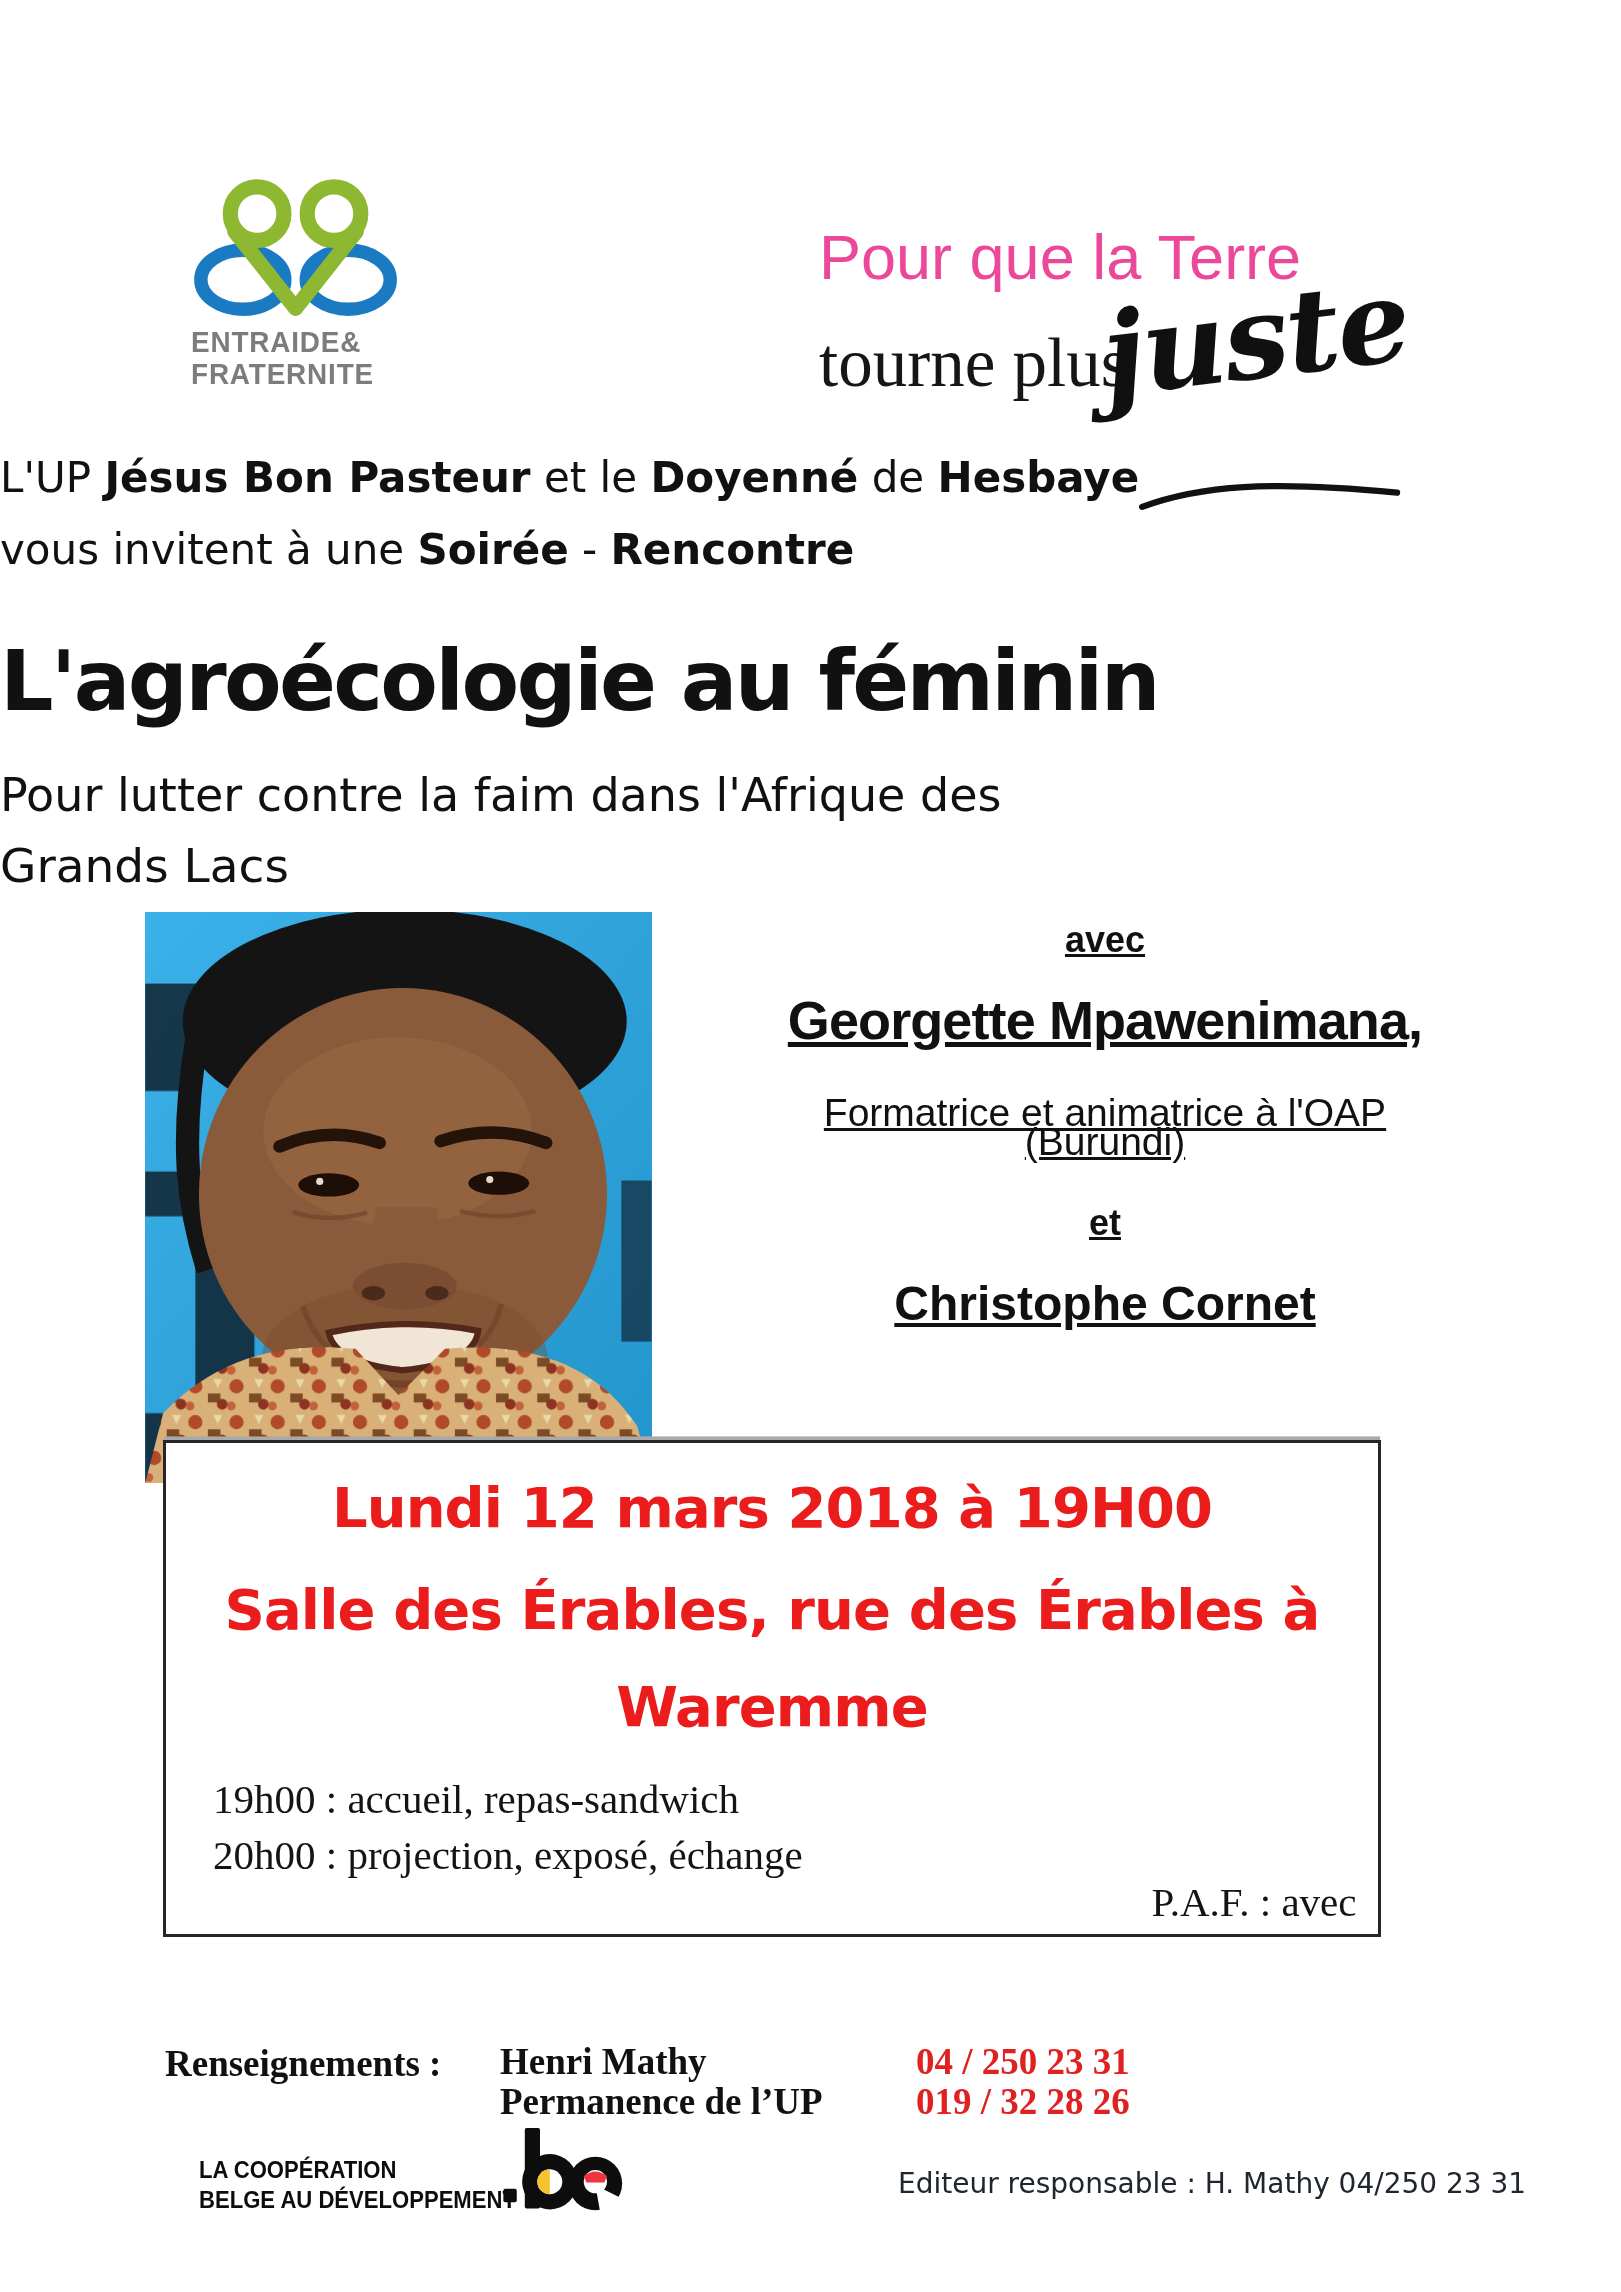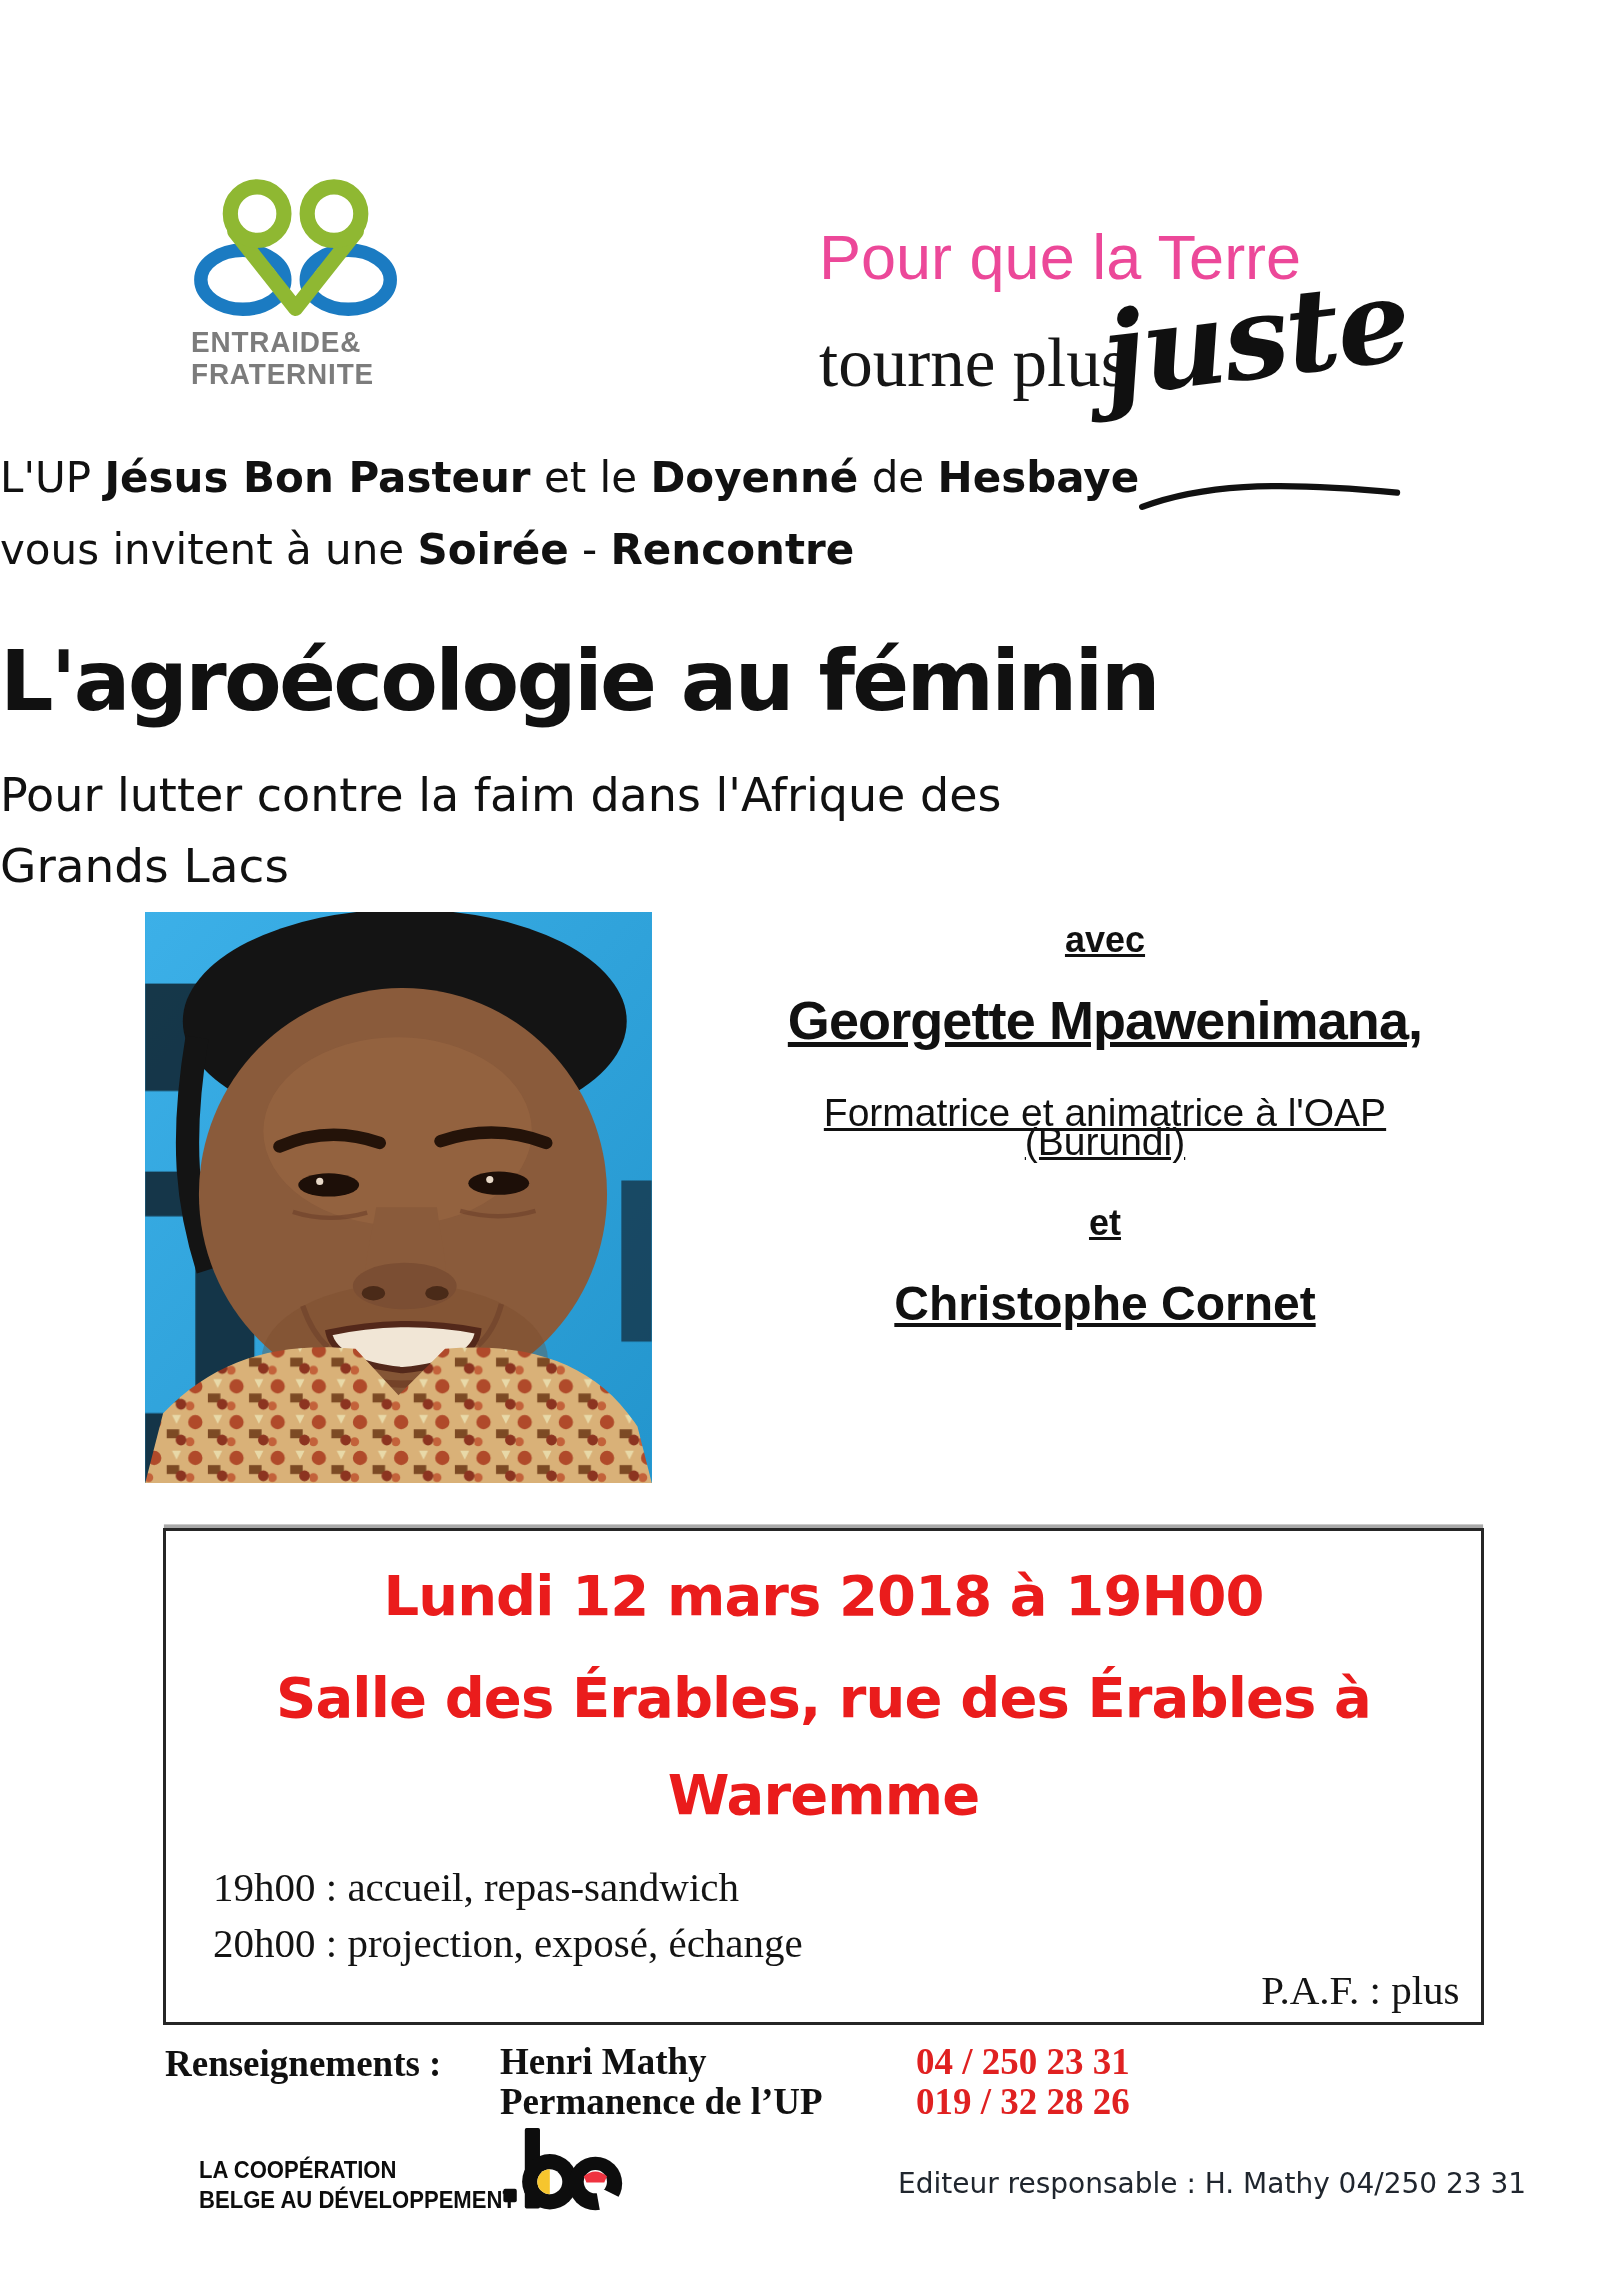--- a/index.html
+++ b/index.html
@@ -44,21 +44,21 @@
   .speakers > div{position:absolute;left:0;width:100%;text-align:center;}
   .sp-avec{top:7.2px;font-size:36px;font-weight:bold;}
   .sp-name1{top:77px;font-size:54px;font-weight:bold;letter-spacing:-0.9px;}
   .sp-role1{top:154px;font-size:39px;margin-top:25px;}
   .sp-role2{top:208px;font-size:39px;}
   .sp-et{top:290px;font-size:36px;font-weight:bold;}
   .sp-name2{top:364px;font-size:48px;font-weight:bold;}
   .sp-org2{top:460px;font-size:41px;font-weight:bold;}
 
   
-  .event-box{left:163px;top:1528px;width:1321px;height:497px;box-sizing:border-box;
+  .event-box{left:163px;top:1440px;width:1218px;height:497px;box-sizing:border-box;
     border:3.6px solid #262626;background:#fff;box-shadow:0 -4.5px 0 -0.9px #a9a9a9;}
   .event-box > div{position:absolute;}
   .ev-red{left:0;width:100%;text-align:center;color:var(--accent-red,#ea1c1c);font-weight:bold;
     font-size:56px;letter-spacing:-0.9px;}
   .ev-datetime{top:32px;}
   .ev-loc1{top:134px;}
   .ev-loc2{top:231px;}
   .ev-sched{top:328px;left:47px;font-family:"Liberation Serif",serif;font-size:41px;line-height:56px;color:#141414;}
   .ev-paf{top:435px;right:21.5px;font-family:"Liberation Serif",serif;font-size:41px;color:#141414;}
 
@@ -165,21 +165,21 @@
   </div>
 
   <div class="abs event-box">
     <div class="ev-red ev-datetime comic">Lundi 12 mars 2018 à 19H00</div>
     <div class="ev-red ev-loc2 comic">Waremme</div>
     <div class="ev-red ev-loc1 comic">Salle des Érables, rue des Érables à</div>
     <div class="ev-sched">
       <div>19h00 : accueil, repas-sandwich</div>
       <div>20h00 : projection, exposé, échange</div>
     </div>
-    <div class="ev-paf">P.A.F. : plus</div>
+    <div class="ev-paf">P.A.F. : avec</div>
   </div>
 
   <div class="abs ct-label times">Renseignements :</div>
   <div class="abs ct-names times">
     <div>Henri Mathy</div>
     <div>Permanence de l’UP</div>
   </div>
   <div class="abs ct-phones times">
     <div>04 / 250 23 31</div>
     <div>019 / 32 28 26</div>

